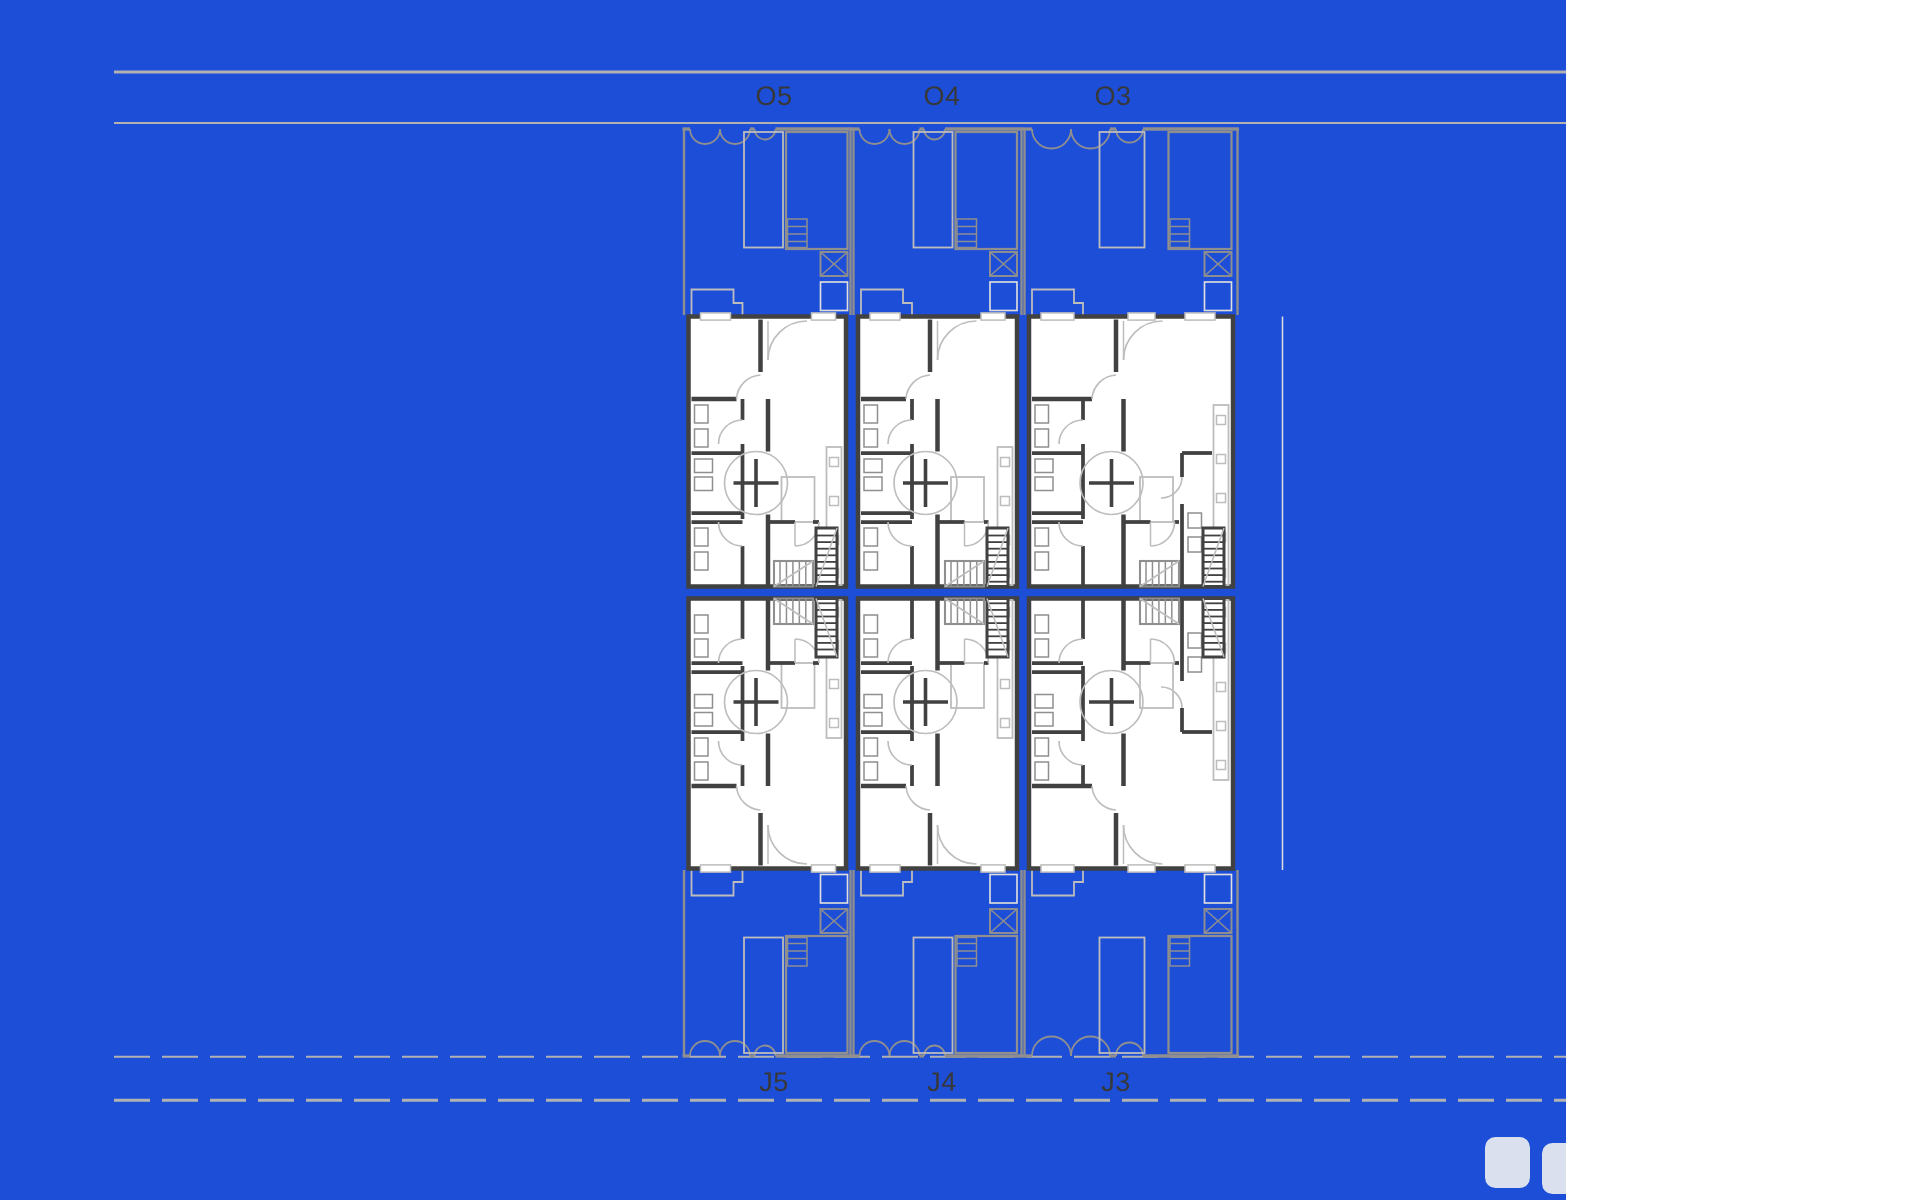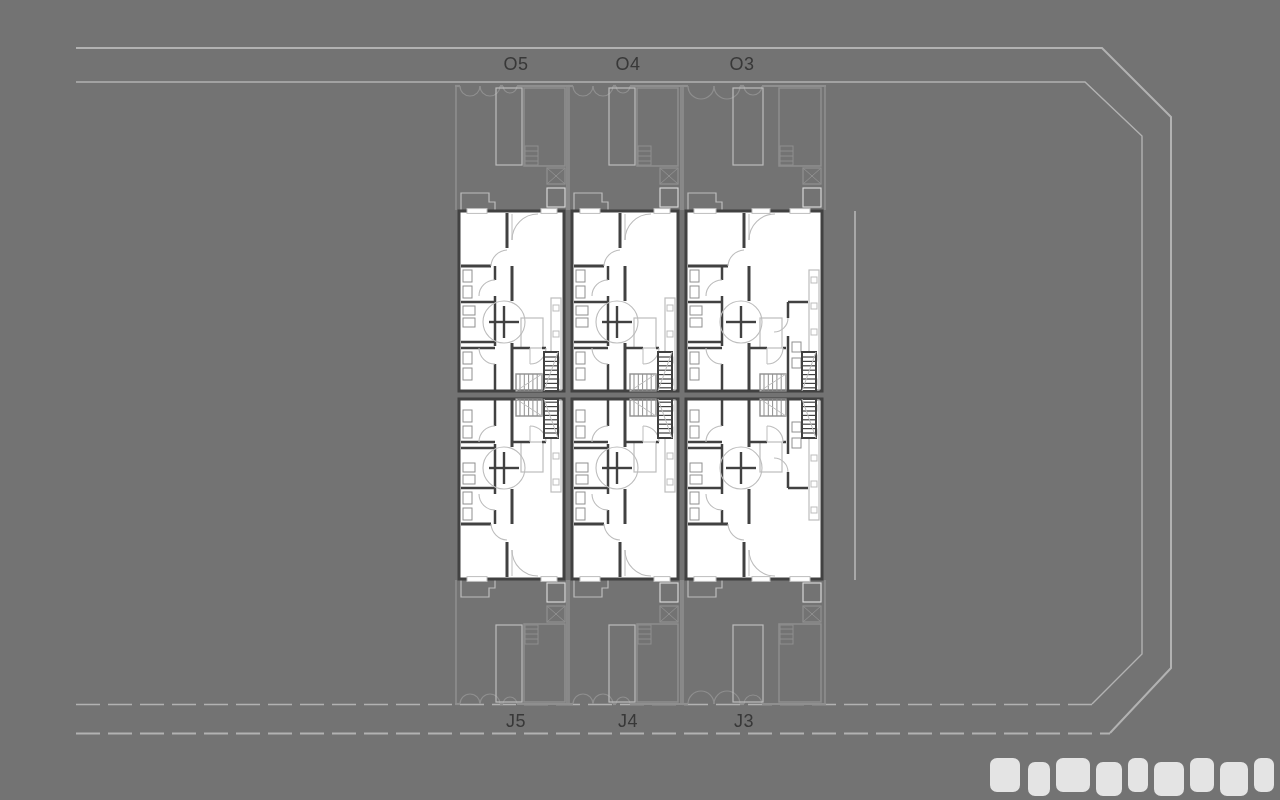--- a/index.html
+++ b/index.html
@@ -1,16 +1,16 @@
 <!DOCTYPE html>
 <html><head>
 <meta charset="utf-8">
 <style>
   html,body{margin:0;padding:0;background:#ffffff;}
-  .stage{position:relative;width:1280px;height:800px;background:#737373;overflow:hidden;
+  .stage{position:relative;width:1044px;height:800px;background:#1d4ed8;overflow:hidden;
          font-family:"Liberation Sans",sans-serif;}
   svg{display:block;}
   .plot-label{font-size:18px;letter-spacing:.4px;text-anchor:middle;
               font-family:"Liberation Sans",sans-serif;}
 </style>
 </head>
 <body>
 
 <div class="stage">
 <svg id="plan-svg" width="1280" height="800" viewBox="0 0 1280 800">

